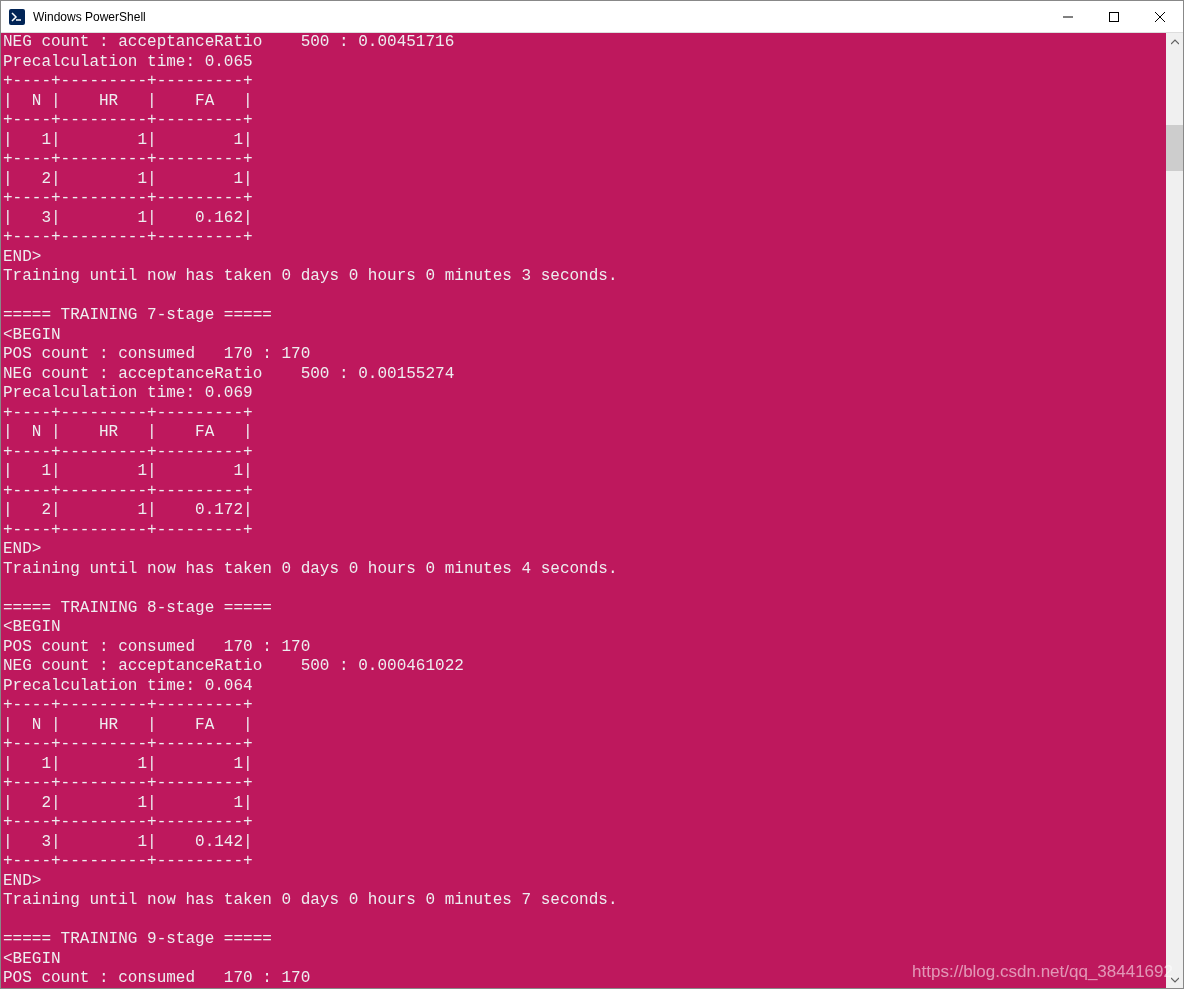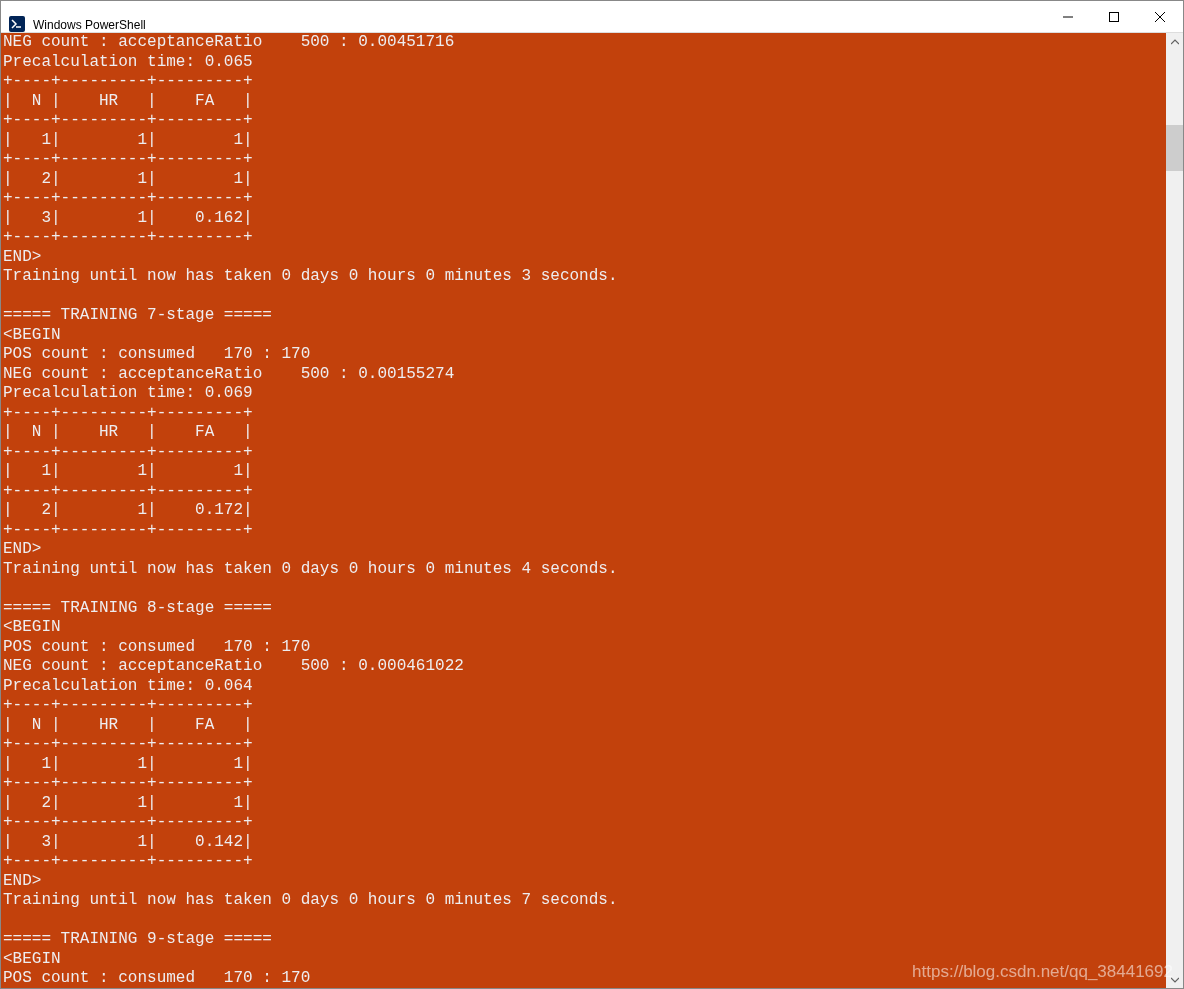--- a/index.html
+++ b/index.html
@@ -9,21 +9,21 @@
     width: 1184px;
     height: 989px;
     overflow: hidden;
     position: relative;
     border: 1px solid #888;
   }
   .titlebar {
     height: 32px;
     background: #fff;
     display: flex;
-    align-items: flex-end;
+    align-items: center;
     border-bottom: 1px solid #ddd;
   }
   .titlebar .icon {
     width: 16px; height: 16px;
     margin: 0 8px;
     display: inline-flex;
     align-items: center; justify-content: center;
   }
   .titlebar .title {
     font-size: 12px;
@@ -40,21 +40,21 @@
     height: 32px;
     display: flex;
     align-items: center;
     justify-content: center;
     color: #000;
   }
   .win-btn svg { width: 10px; height: 10px; }
   .console-wrap {
     position: relative;
     height: calc(989px - 34px);
-    background: #c2410c;
+    background: #be185d;
     display: flex;
   }
   .console {
     font-family: "NSimSun","SimSun","Courier New", monospace;
     font-size: 16px;
     line-height: 19.5px;
     color: #eeedf0;
     white-space: pre;
     padding: 0 0 0 2px;
     flex: 1;

